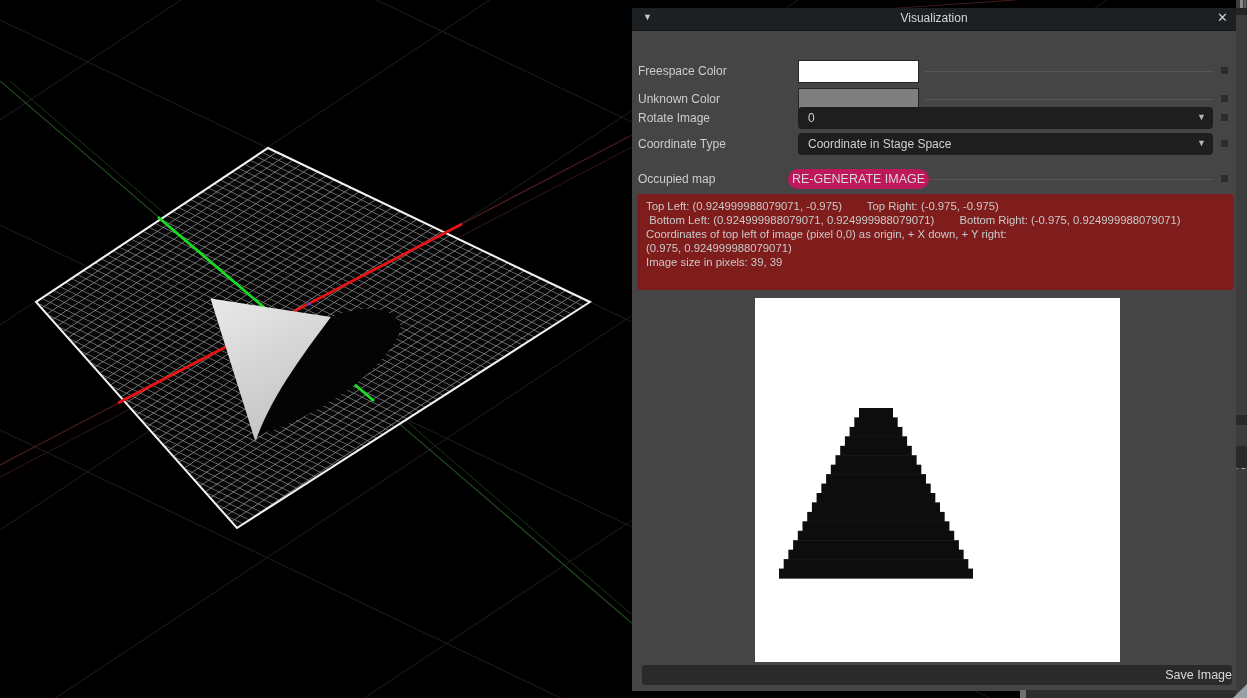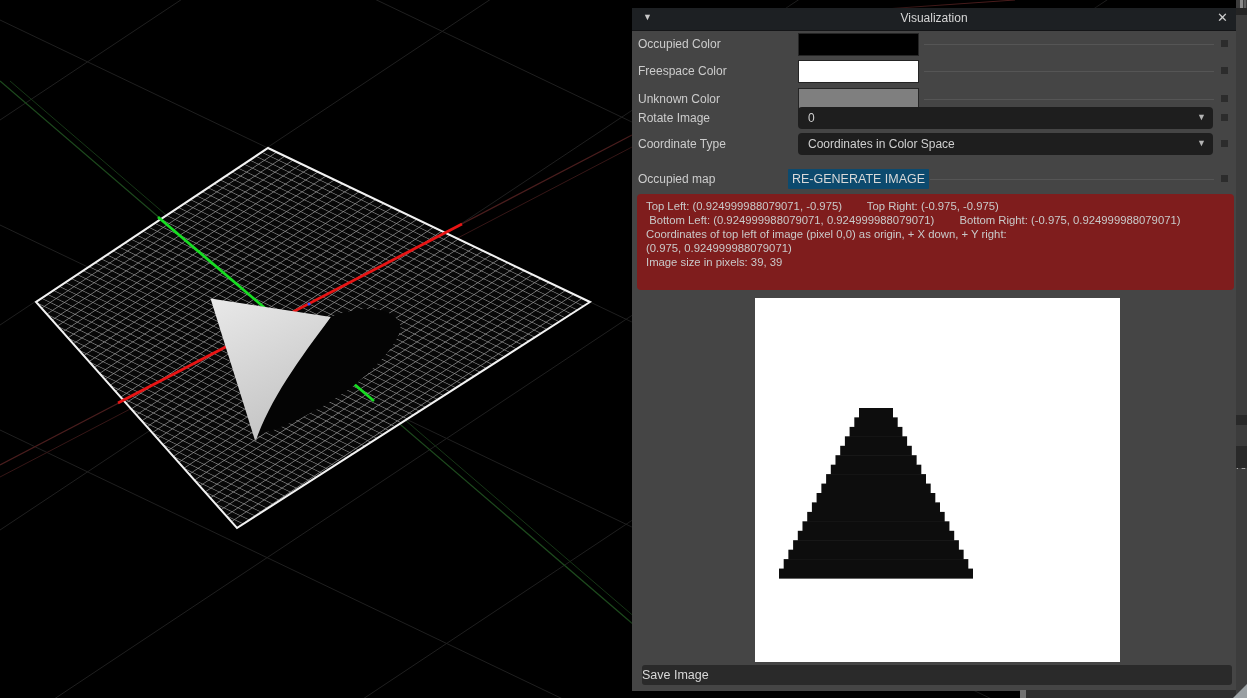--- a/index.html
+++ b/index.html
@@ -14,30 +14,30 @@
   #collapse{position:absolute;left:11px;top:4px;font-size:9px;color:#c9c9c9;cursor:pointer;}
   #title{position:absolute;left:0;top:3px;width:100%;text-align:center;font-size:12px;color:#d6d6d6;}
   #close{position:absolute;right:8px;top:2px;font-size:13px;color:#cfcfcf;cursor:pointer;}
   .row{position:absolute;left:0;width:100%;height:22px;}
   .lbl{position:absolute;left:6px;top:4px;font-size:12px;color:#cccccc;white-space:nowrap;}
   .swatch{position:absolute;left:166px;top:0;width:119px;height:21px;border:1px solid #252525;}
   .dropdown{position:absolute;left:166px;top:0;width:415px;height:22px;background:#1e1e1e;
             border-radius:4px;}
   .dropdown .val{position:absolute;left:10px;top:4px;font-size:12px;color:#cfcfcf;white-space:nowrap;}
   .dropdown .arrow{position:absolute;right:7px;top:5px;font-size:9px;color:#b4b4b4;}
-  .genbtn{position:absolute;left:156px;top:1px;height:20px;background:#0c4a6e;border-radius:1px;
+  .genbtn{position:absolute;left:156px;top:1px;height:20px;background:#be185d;border-radius:10px;
           padding:0 4px;font-size:12.5px;color:#d9d9d9;line-height:20px;white-space:nowrap;}
   .rline{position:absolute;top:11px;height:1px;background:#555555;}
   .sq{position:absolute;left:589px;top:7px;width:7px;height:7px;background:#2c2c2c;}
   #coords-box{position:absolute;left:5px;top:186px;width:579px;height:86px;background:#7f1d1d;
               border-radius:4px;padding:5px 9px;color:#c9c9c9;font-size:11.3px;line-height:14px;
               white-space:pre-wrap;}
   #preview{position:absolute;left:123px;top:290px;width:365px;height:364px;background:#ffffff;}
   #save-btn{position:absolute;left:10px;top:657px;width:590px;height:20px;background:#2a2a2a;
-            border-radius:3px;text-align:left;font-size:12.5px;color:#d9d9d9;line-height:20px;
+            border-radius:3px;text-align:right;font-size:12.5px;color:#d9d9d9;line-height:20px;
             cursor:pointer;}
   
   #strip{position:absolute;left:1236px;top:0;width:11px;height:698px;background:#3c3c3c;}
   #strip .topblock{position:absolute;left:0;top:8px;width:11px;height:7px;background:#242424;}
   #strip .bar1{position:absolute;left:4px;top:0;width:3px;height:8px;background:#8a8a8a;}
   #strip .bar2{position:absolute;left:8px;top:0;width:2px;height:8px;background:#5f5f5f;}
   #strip .tabblock1{position:absolute;left:0;top:415px;width:11px;height:10px;background:#292929;}
   #strip .tablabel{position:absolute;left:0px;top:427px;width:11px;height:16px;overflow:hidden;
                    font-size:12px;color:#b5b5b5;margin-top:31px;}
   #strip .tabblock2{position:absolute;left:0;top:446px;width:11px;height:22px;background:#292929;}
@@ -104,26 +104,20 @@
   <circle cx="309" cy="304" r="1.6" style="fill: rgb(51, 85, 255);"></circle>
 </svg>
 
 <div id="panel">
   <div id="panel-header">
     <span id="collapse">▼</span>
     <span id="title">Visualization</span>
     <span id="close">✕</span>
   </div>
 
-  <div class="row" style="top:25px">
-    <span class="lbl">Occupied Color</span>
-    <div class="swatch" style="background: rgb(0, 0, 0);"></div>
-    <div class="rline" style="left:292px;width:290px"></div>
-    <div class="sq"></div>
-  </div>
 
   <div class="row" style="top:52px">
     <span class="lbl">Freespace Color</span>
     <div class="swatch" style="background: rgb(255, 255, 255);"></div>
     <div class="rline" style="left:292px;width:290px"></div>
     <div class="sq"></div>
   </div>
 
   <div class="row" style="top:80px">
     <span class="lbl">Unknown Color</span>
@@ -137,21 +131,21 @@
     <div class="dropdown">
       <span class="val">0</span>
       <span class="arrow">▼</span>
     </div>
     <div class="sq"></div>
   </div>
 
   <div class="row" style="top:125px">
     <span class="lbl">Coordinate Type</span>
     <div class="dropdown">
-      <span class="val">Coordinates in Color Space</span>
+      <span class="val">Coordinate in Stage Space</span>
       <span class="arrow">▼</span>
     </div>
     <div class="sq"></div>
   </div>
 
   <div class="row" style="top:160px">
     <span class="lbl">Occupied map</span>
     <div class="genbtn">RE-GENERATE IMAGE</div>
     <div class="rline" style="left:298px;width:284px"></div>
     <div class="sq"></div>

